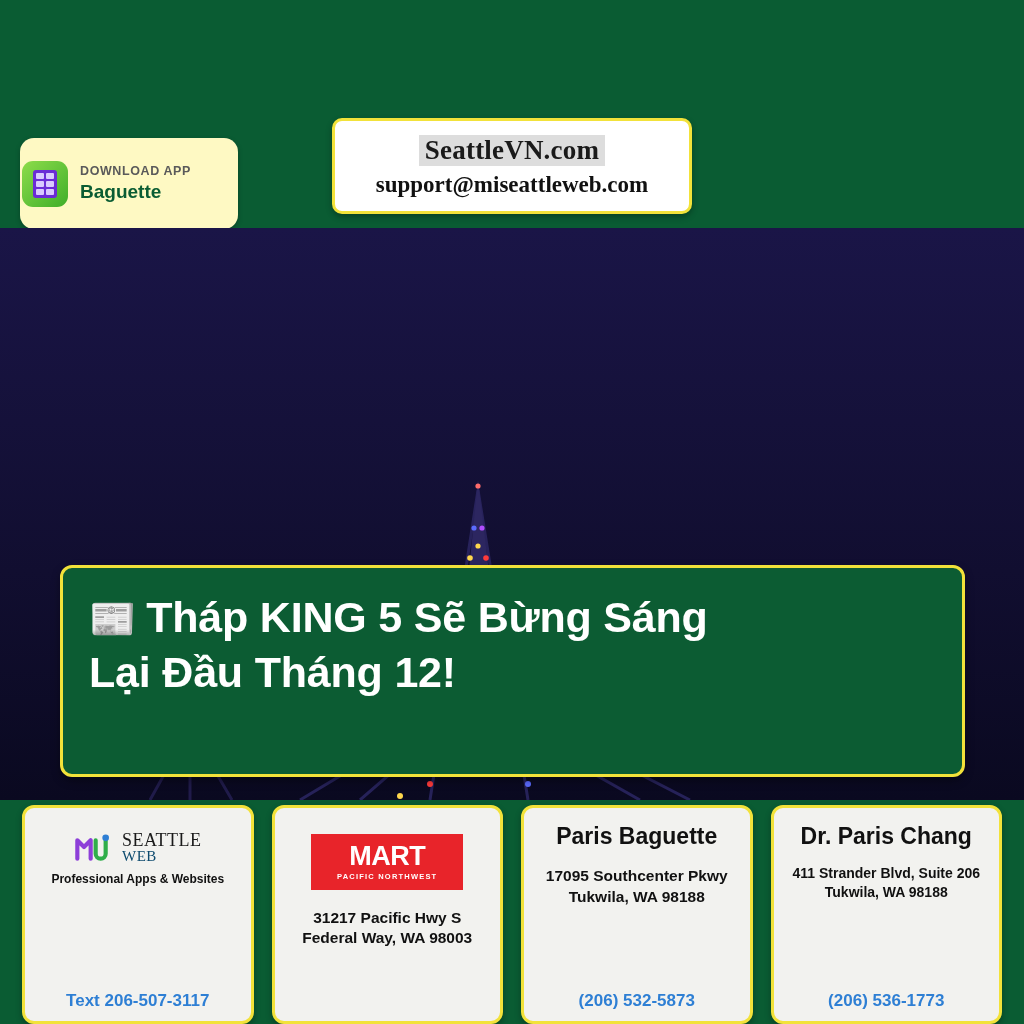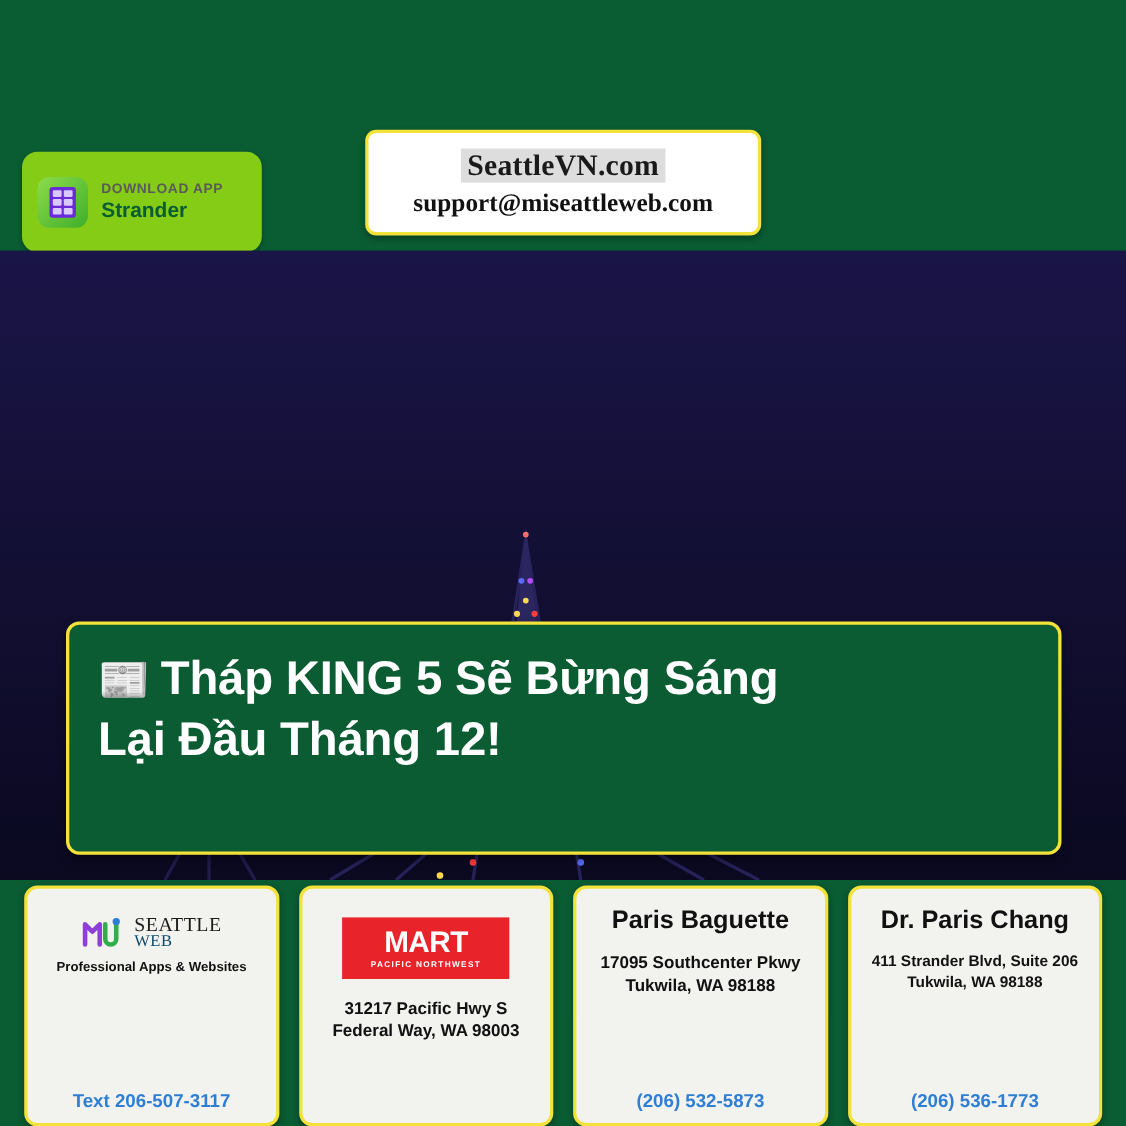--- a/index.html
+++ b/index.html
@@ -17,24 +17,24 @@
 
   
   .topbar {
     position: absolute; left: 0; top: 0;
     width: 1024px; height: 228px;
     background: #0a5c33;
   }
   .download-pill {
     position: absolute; left: 20px; top: 138px;
     width: 218px; height: 91px;
-    background: #84cc16;
+    background: #fef9c3;
     border-radius: 14px;
     display: flex; align-items: center;
-    padding-left: 14px;
+    padding-left: 2px;
     box-shadow: 0 2px 5px rgba(0,0,0,0.25);
   }
   .app-icon {
     width: 46px; height: 46px;
     border-radius: 11px;
     background: linear-gradient(135deg,#8ddc4a,#3fae2a);
     display: flex; align-items: center; justify-content: center;
     flex: none;
   }
   .app-icon-inner {
@@ -188,21 +188,21 @@
           <i></i>
             <i></i>
             <i></i>
             <i></i>
             <i></i>
             <i></i>
         </div>
       </div>
       <div class="dl-text">
         <div class="dl-top">DOWNLOAD APP</div>
-        <div class="dl-bot">Strander</div>
+        <div class="dl-bot">Baguette</div>
       </div>
     </div>
 
     <div class="contact-box">
       <div class="contact-site">SeattleVN.com</div>
       <div class="contact-mail">support@miseattleweb.com</div>
     </div>
   </div>
 
   <div class="photo">

